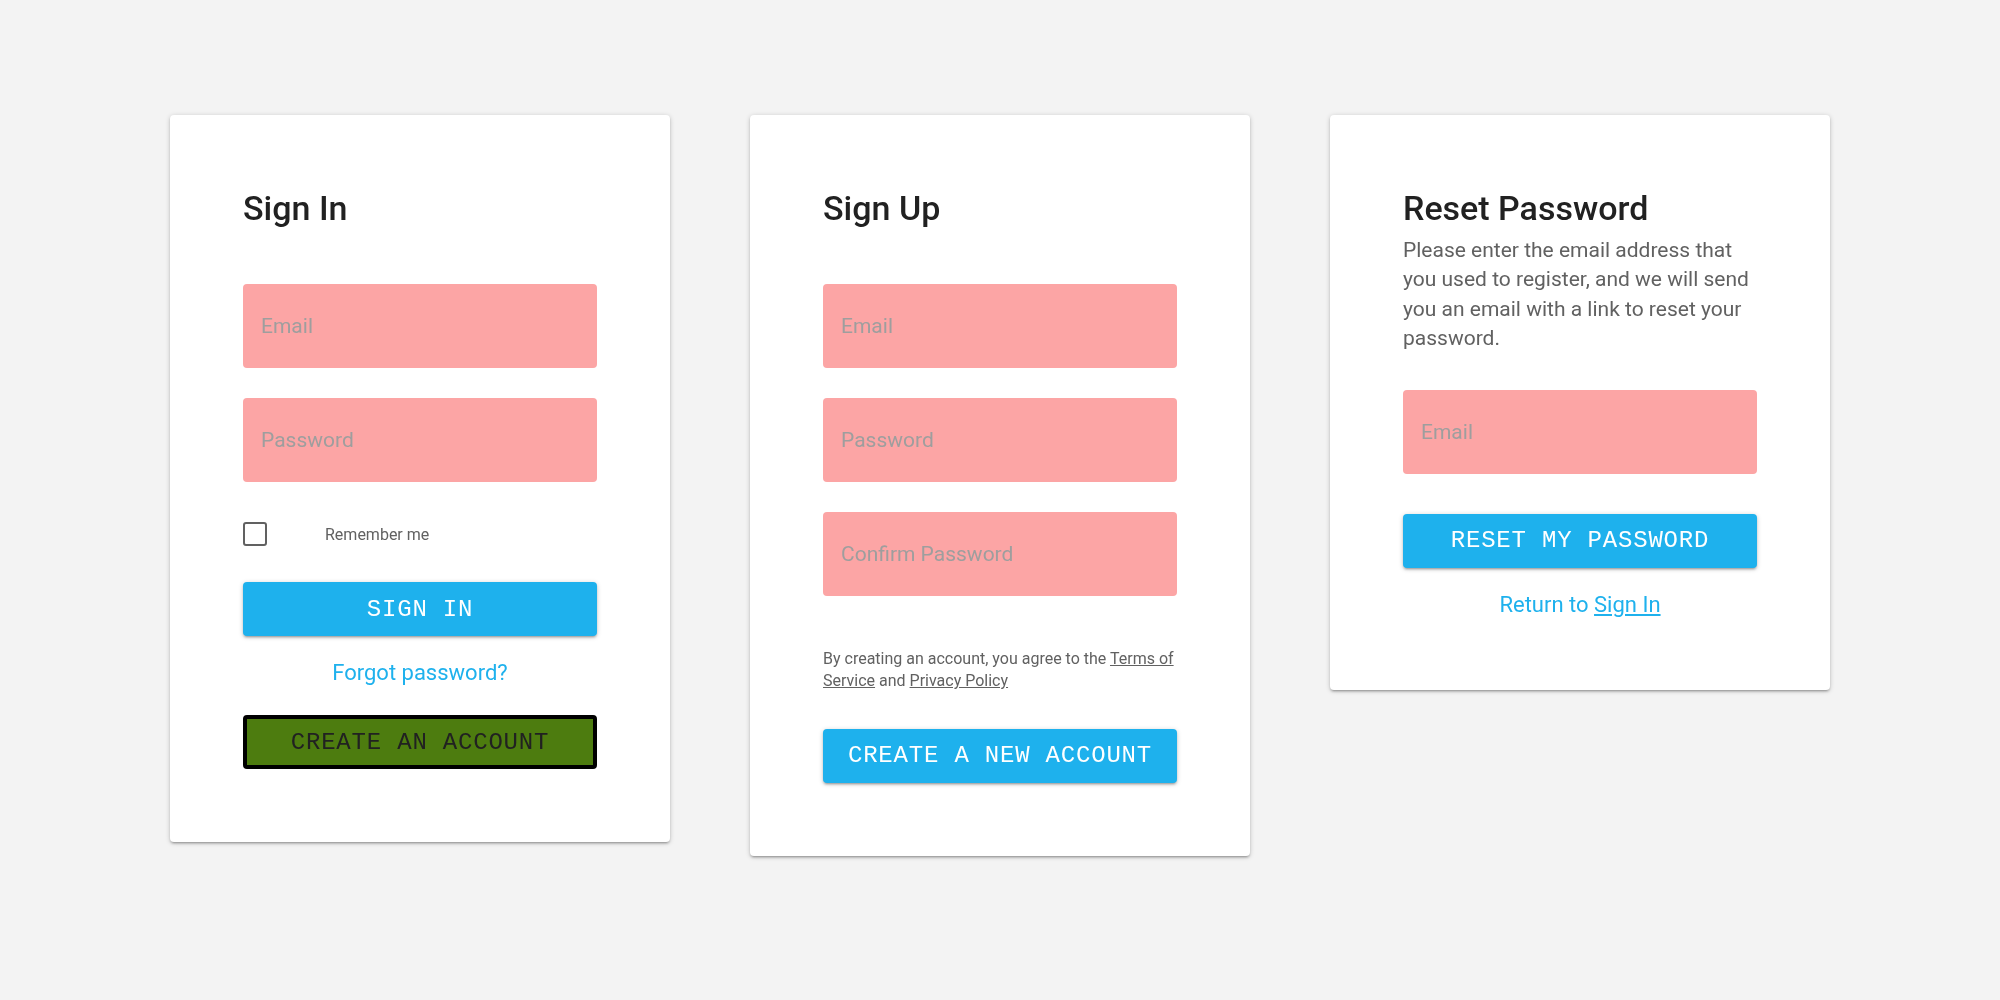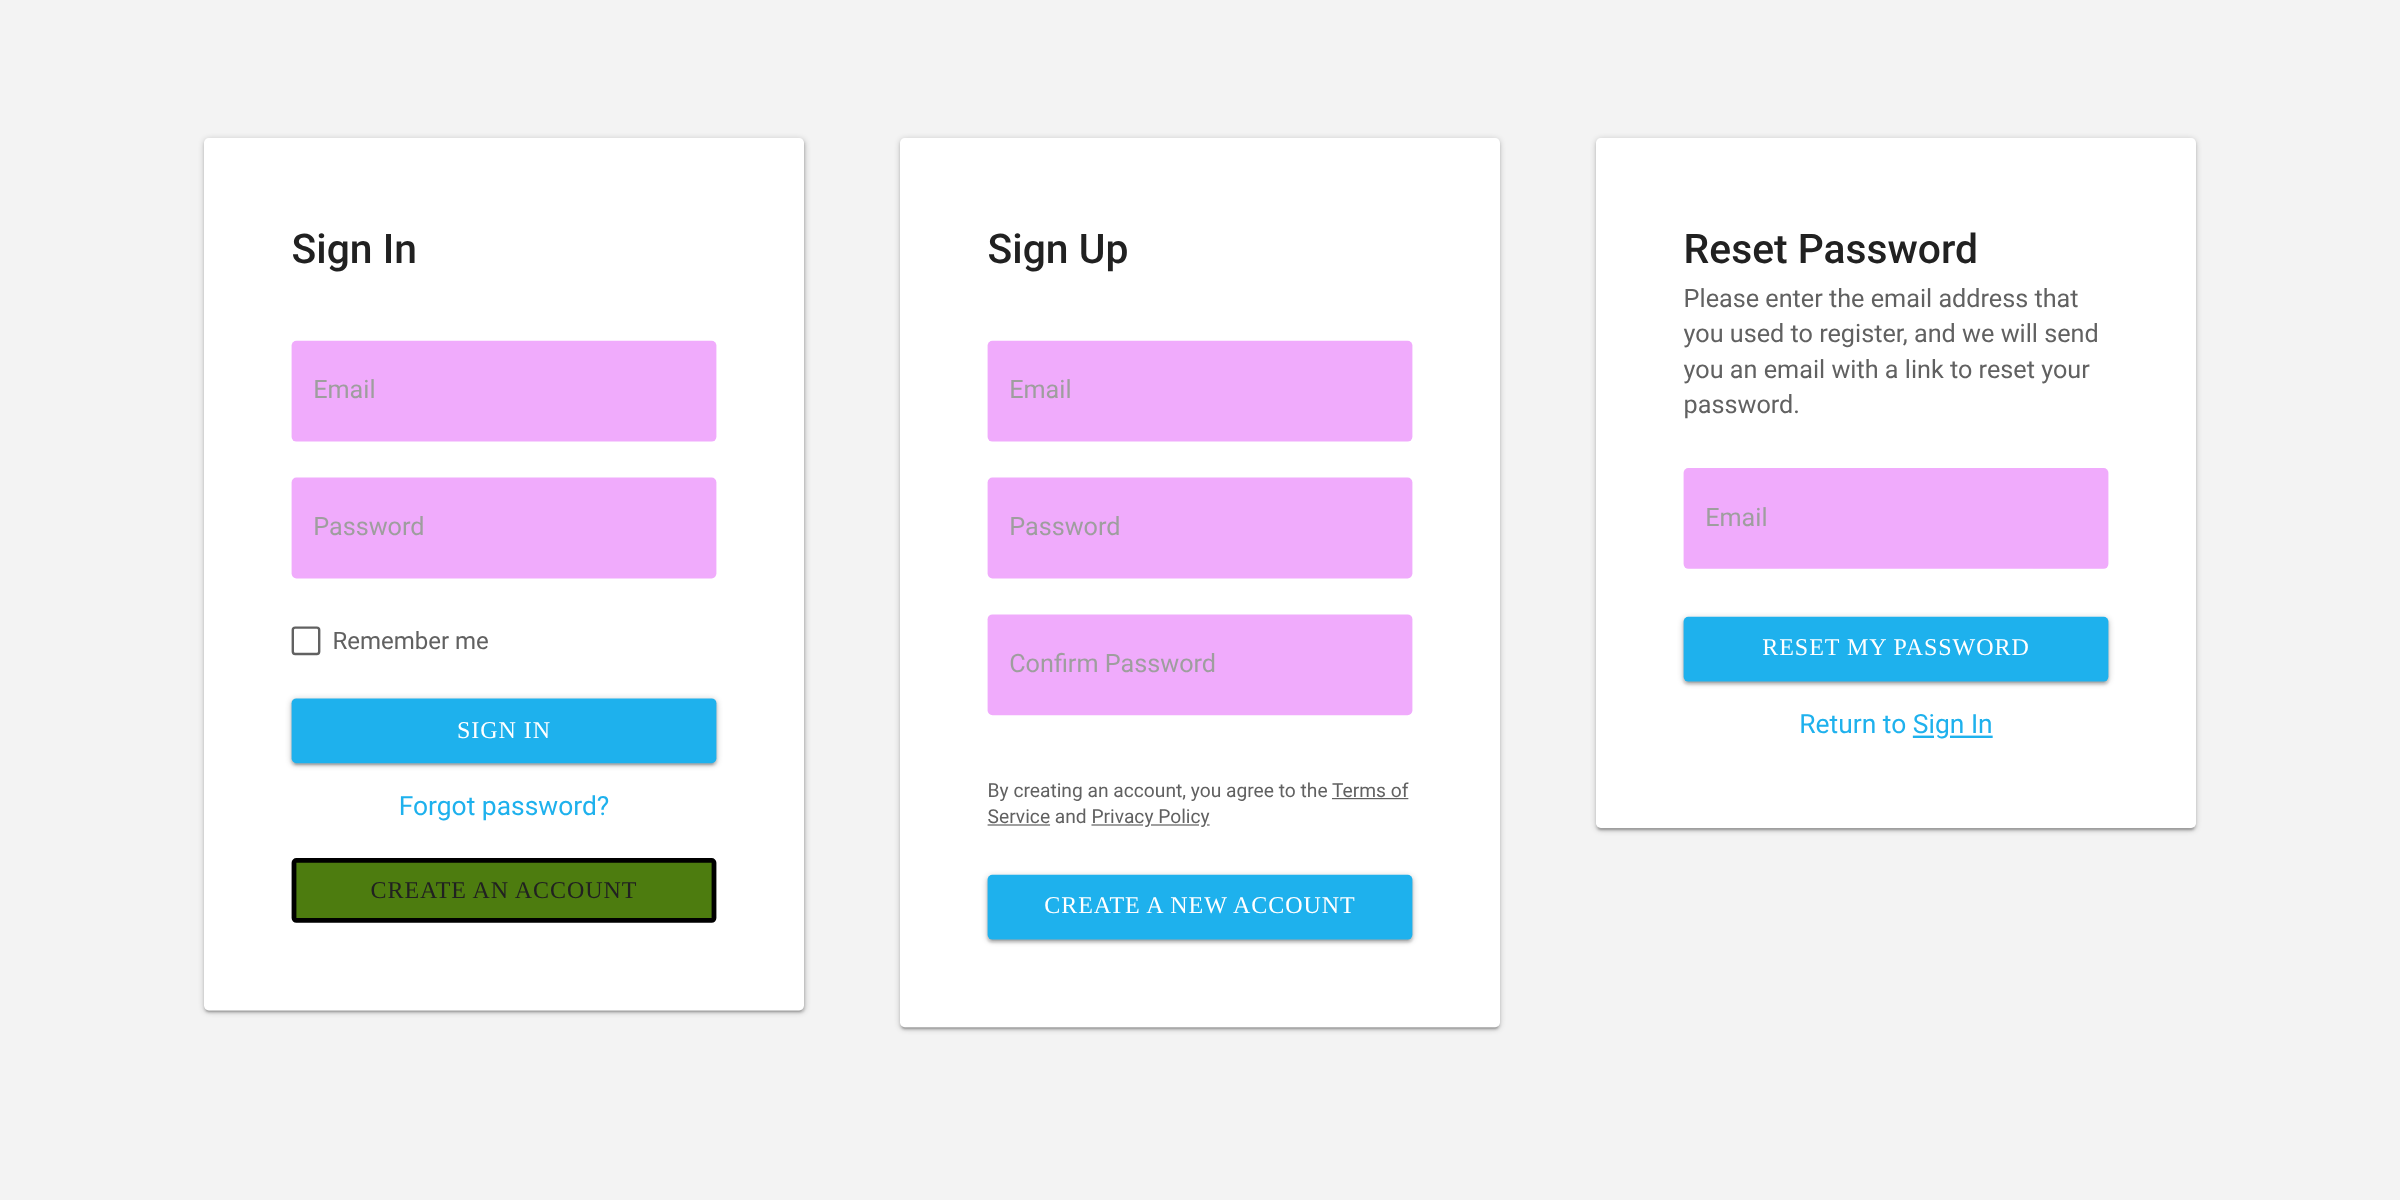--- a/index.html
+++ b/index.html
@@ -36,21 +36,21 @@
       color: #616161;
       line-height: 1.4;
       margin-bottom: 36px;
     }
     .title-spacer {
       height: 48px;
     }
     .input-field {
       width: 100%;
       height: 84px;
-      background: #f0abfc;
+      background: #fca5a5;
       border: none;
       border-radius: 4px;
       padding: 0 18px;
       font-size: 21px;
       color: #212121;
       margin-bottom: 30px;
       font-family: inherit;
     }
     .input-field::placeholder {
       color: #9e9e9e;
@@ -63,35 +63,36 @@
     }
     .checkbox {
       width: 24px;
       height: 24px;
       border: 2.5px solid #616161;
       border-radius: 3px;
       margin-right: 10px;
       cursor: pointer;
     }
     .checkbox-label {
-      font-size: 20px;
+      font-size: 16px;
       color: #616161;
       cursor: pointer;
+      margin-left: 48px;
     }
     .btn {
       width: 100%;
       height: 54px;
       border: none;
       border-radius: 4px;
-      font-size: 20px;
+      font-size: 24px;
       font-weight: 500;
       letter-spacing: 0.8px;
       cursor: pointer;
       text-transform: uppercase;
-      font-family: Liberation Serif, serif;
+      font-family: Liberation Mono, monospace;
       display: flex;
       align-items: center;
       justify-content: center;
     }
     .btn-primary {
       background: #1EB1ED;
       color: #fff;
       box-shadow: 0 2px 2px rgba(0,0,0,0.14), 0 3px 1px -2px rgba(0,0,0,0.12), 0 1px 5px rgba(0,0,0,0.2);
     }
     .btn-secondary {

